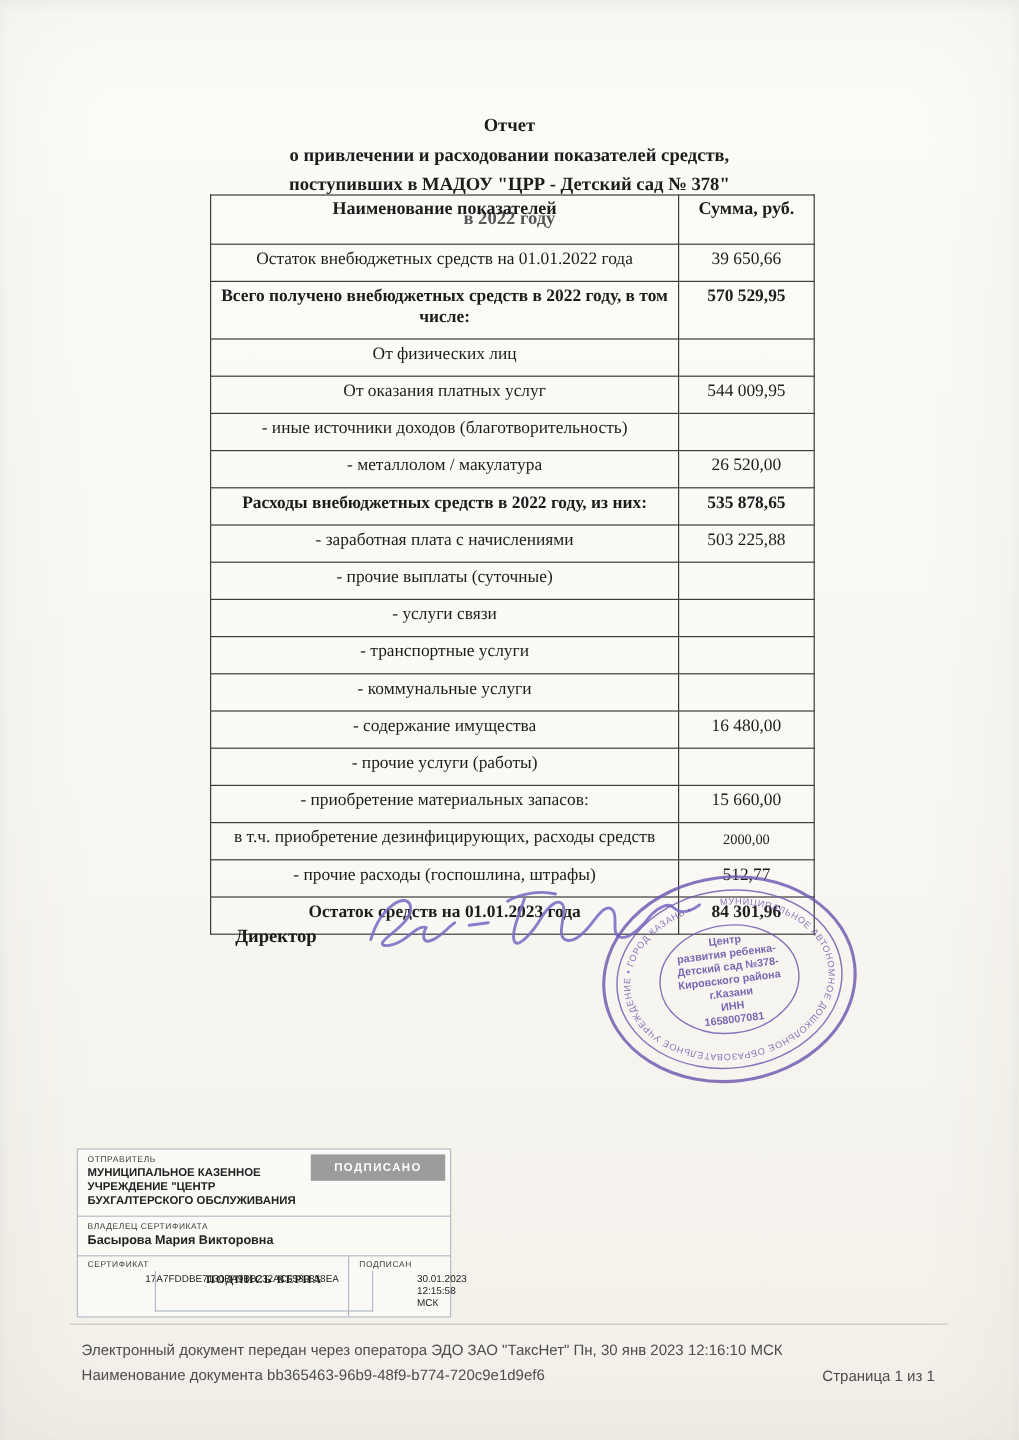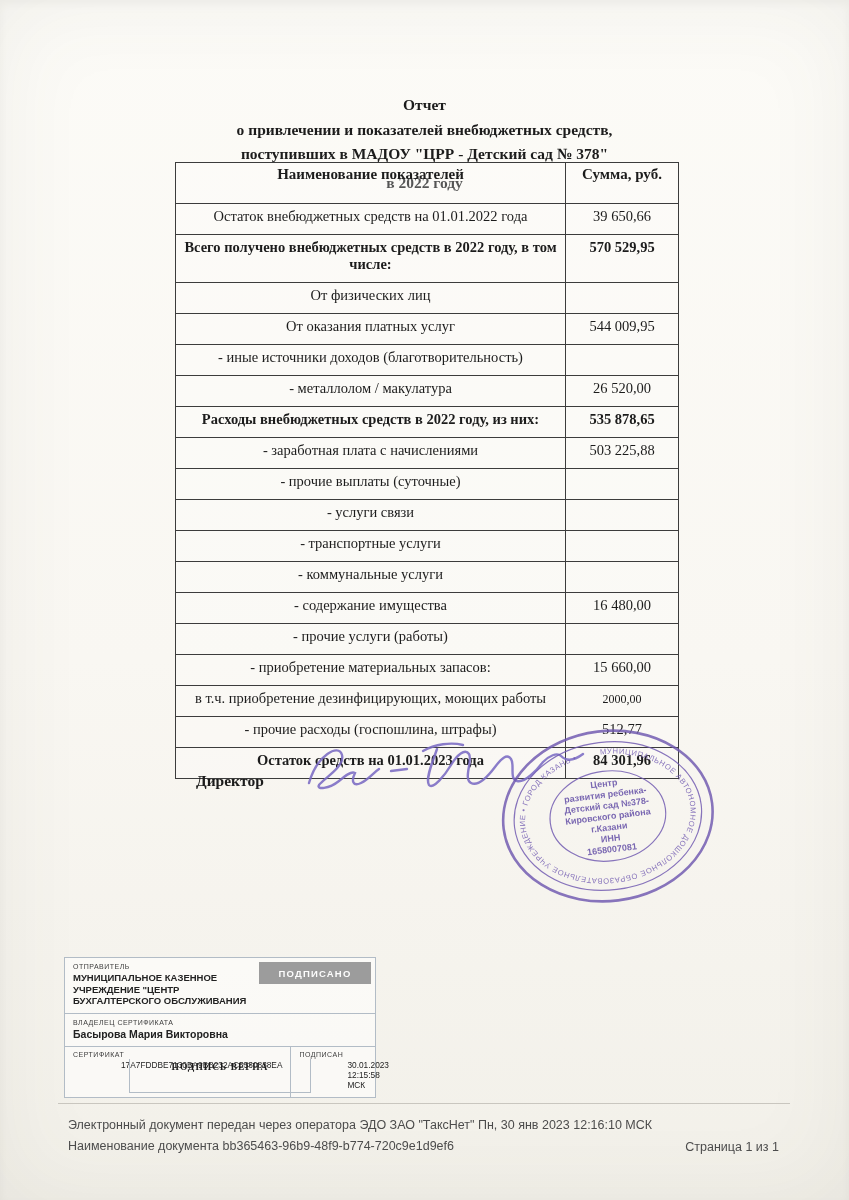--- a/index.html
+++ b/index.html
@@ -66,21 +66,21 @@
   .page-indicator { position:absolute; right:70px; top:1140px;
     font-family:"Liberation Sans",sans-serif; font-size:12.5px; color:#4c4c4c; }
 </style>
 </head>
 <body>
 
 <div class="page">
 
   <div class="title">
     <div class="t-line">Отчет</div>
-    <div class="t-line">о привлечении и показателей внебюджетных средств,</div>
+    <div class="t-line">о привлечении и расходовании показателей средств,</div>
     <div class="t-line">поступивших в МАДОУ "ЦРР - Детский сад № 378"</div>
     <div class="t-line gap">в 2022 году</div>
   </div>
 
   <table class="report-table">
     <thead>
       <tr>
         <th class="c-name">Наименование показателей</th>
         <th class="c-sum">Сумма, руб.</th>
       </tr>
@@ -140,21 +140,21 @@
         </tr>
       <tr>
           <td class="c-name">- прочие услуги (работы)</td>
           <td class="c-sum"></td>
         </tr>
       <tr>
           <td class="c-name">- приобретение материальных запасов:</td>
           <td class="c-sum">15 660,00</td>
         </tr>
       <tr>
-          <td class="c-name">в т.ч. приобретение дезинфицирующих, моющих работы</td>
+          <td class="c-name">в т.ч. приобретение дезинфицирующих, расходы средств</td>
           <td class="c-sum small">2000,00</td>
         </tr>
       <tr>
           <td class="c-name">- прочие расходы (госпошлина, штрафы)</td>
           <td class="c-sum">512,77</td>
         </tr>
       <tr class="bold-row">
           <td class="c-name">Остаток средств на 01.01.2023 года</td>
           <td class="c-sum">84 301,96</td>
         </tr>

